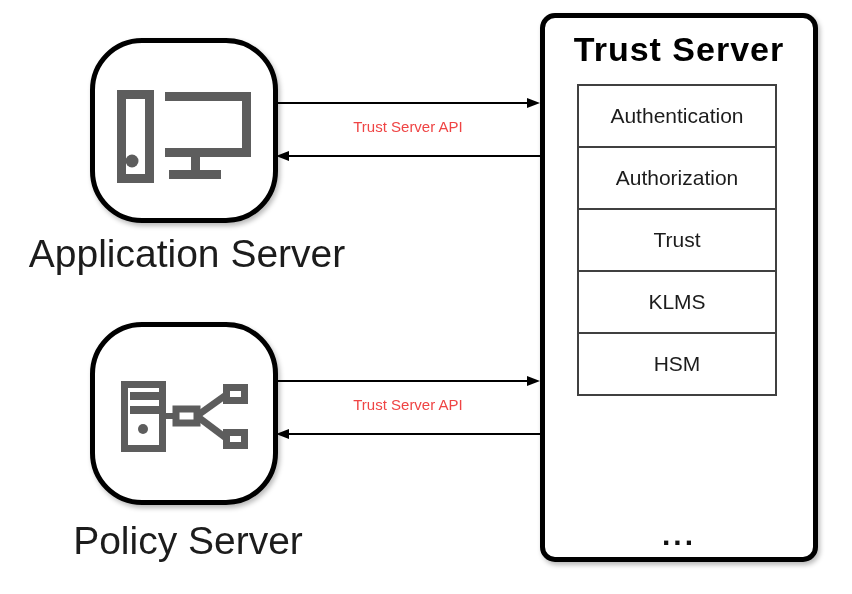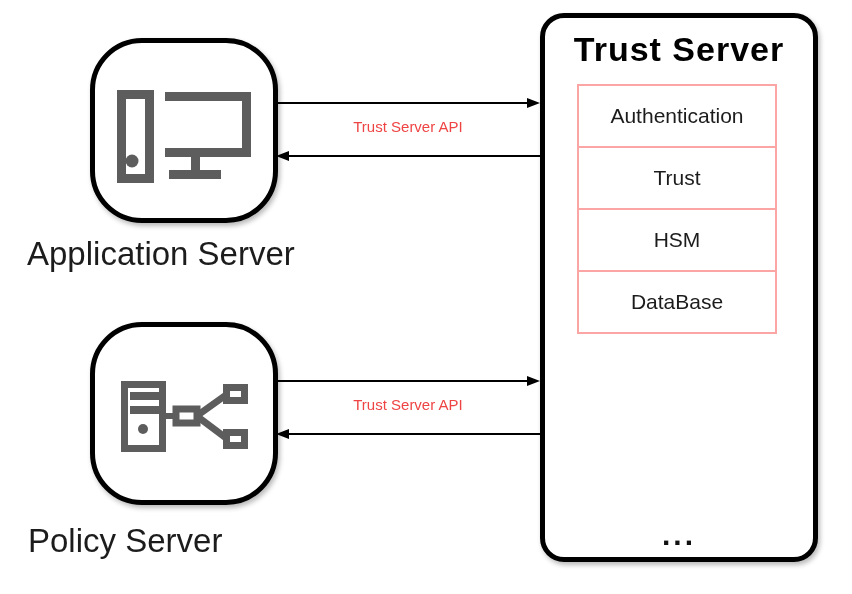--- a/index.html
+++ b/index.html
@@ -23,21 +23,22 @@
     justify-content: center;
   }
   .app-node { left: 90px; top: 38px; width: 188px; height: 185px; }
   .net-node { left: 90px; top: 322px; width: 188px; height: 183px; }
   .app-node svg { margin-top: 12px; }
   .net-node svg { margin-top: 6px; }
 
   .node-label {
     position: absolute;
     width: 320px;
-    font-size: 33px;
+    text-align: center;
+    font-size: 39px;
     line-height: 40px;
     color: #1c1c1c;
   }
   .app-label { left: 27px; top: 234px; }
   .net-label { left: 28px; top: 521px; }
 
   .connector { position: absolute; left: 276px; width: 264px; height: 70px; }
   .c1 { top: 95px; }
   .c2 { top: 373px; }
   .connector-label {
@@ -51,41 +52,41 @@
   }
   .cl1 { top: 114px; }
   .cl2 { top: 392px; }
 
   .trust-node {
     position: absolute;
     box-sizing: border-box;
     left: 540px; top: 13px;
     width: 278px; height: 549px;
     border: 5px solid #000000;
-    border-radius: 24px;
+    border-radius: 15px;
     background: #ffffff;
     box-shadow: 2px 3px 5px rgba(0,0,0,0.28);
   }
   .trust-title {
     position: absolute;
     top: 10px; left: 0;
     width: 100%;
     text-align: center;
     font-size: 34px;
     line-height: 42px;
     font-weight: 700;
     letter-spacing: 1px;
     color: #000000;
   }
   .trust-stack { position: absolute; left: 32px; top: 66px; width: 200px; }
   .trust-row {
     box-sizing: border-box;
     width: 200px;
     height: 64px;
-    border: 2px solid #fca5a5;
+    border: 2px solid #404040;
     margin-top: -2px;
     background: #ffffff;
     display: flex;
     align-items: center;
     justify-content: center;
     font-size: 21px;
     color: #1c1c1c;
   }
   .trust-row.first { margin-top: 0; }
   .trust-more {
@@ -155,20 +156,21 @@
       <line class="arrow-line" x1="11" y1="61" x2="264" y2="61"></line>
       <polygon class="arrow-head" points="13,56 0,61 13,66"></polygon>
     </g>
   </svg>
   <div class="connector-label cl2">Trust Server API</div>
 
   <div class="trust-node">
     <div class="trust-title">Trust Server</div>
     <div class="trust-stack">
       <div class="trust-row first">Authentication</div>
+      <div class="trust-row">Authorization</div>
       <div class="trust-row">Trust</div>
+      <div class="trust-row">KLMS</div>
       <div class="trust-row">HSM</div>
-      <div class="trust-row">DataBase</div>
     </div>
     <div class="trust-more">...</div>
   </div>
 
 </div>
 
 </body></html>

